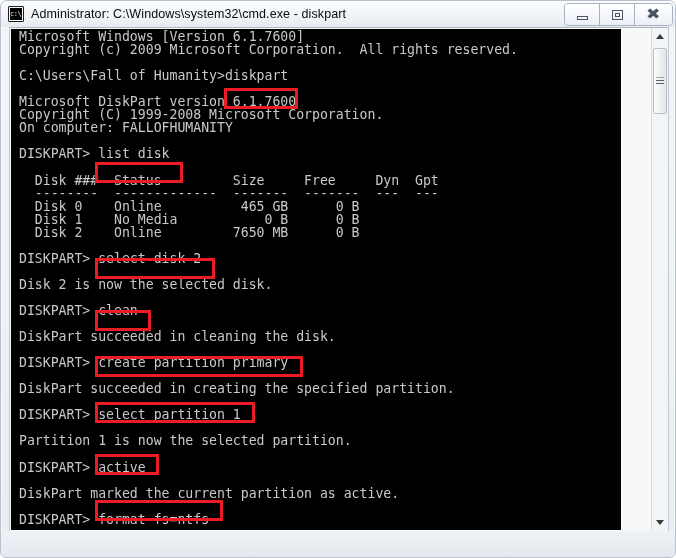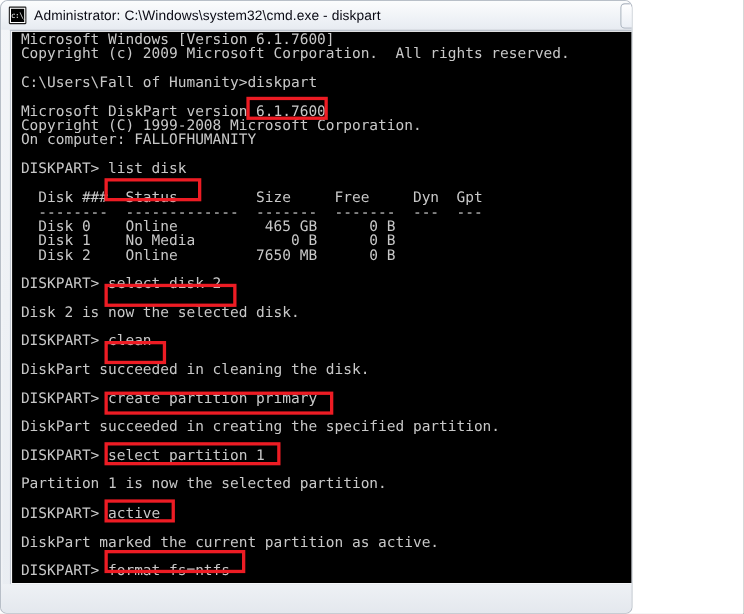--- a/index.html
+++ b/index.html
@@ -11,21 +11,21 @@
     width: 676px;
     height: 558px;
     overflow: hidden;
     font-family: "Liberation Sans", sans-serif;
   }
 
   
   .window {
     position: absolute;
     left: 0; top: 0;
-    width: 575px;
+    width: 676px;
     height: 558px;
     box-sizing: border-box;
     background: linear-gradient(to bottom, #f3f5f8 0%, #e9edf2 100%);
     border: 1px solid #b8bfc8;
     border-radius: 7px 7px 6px 6px;
     box-shadow: inset 0 0 0 1px rgba(255,255,255,0.75);
     overflow: hidden;
   }
 
   

